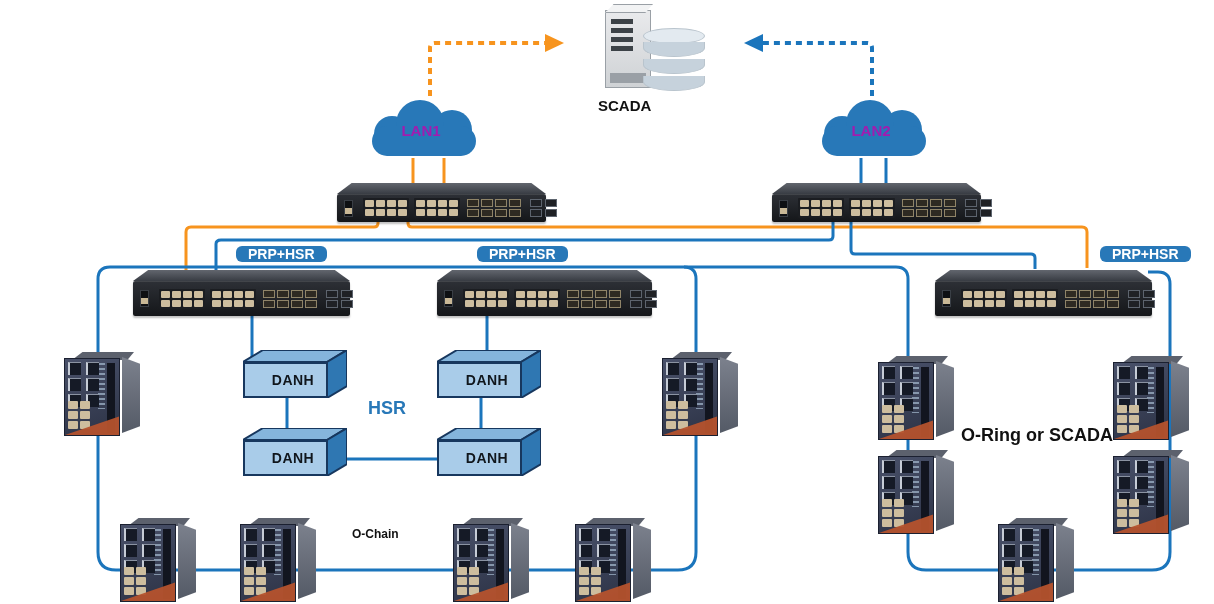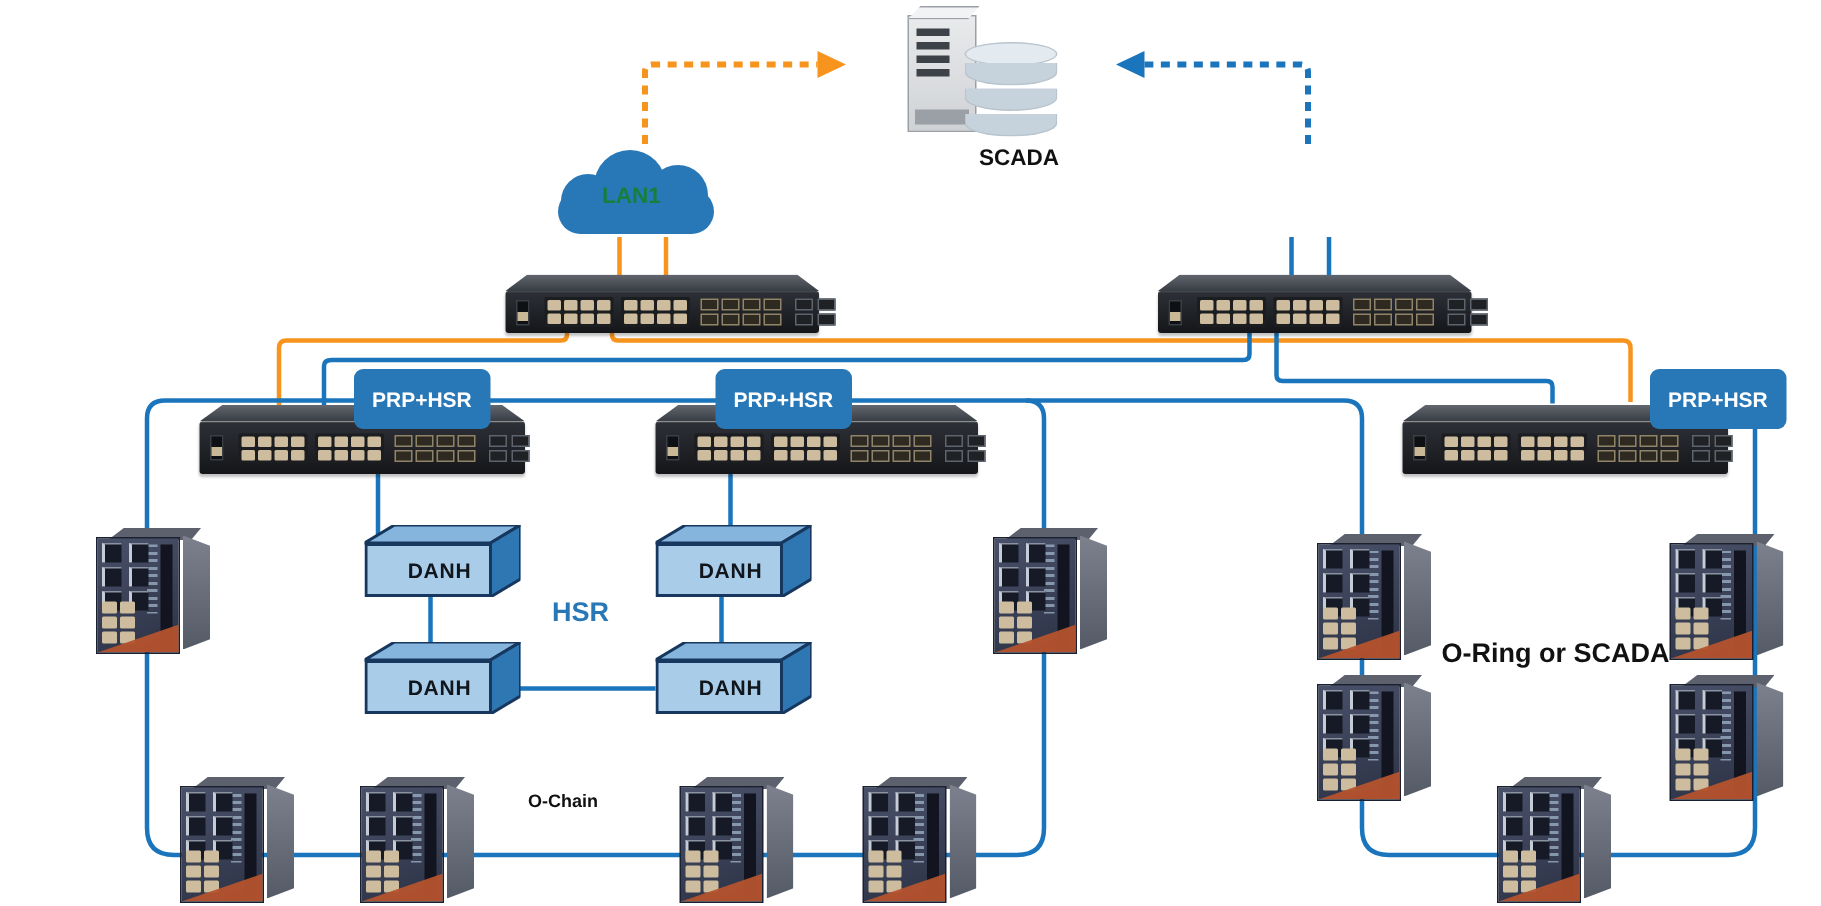--- a/index.html
+++ b/index.html
@@ -63,42 +63,42 @@
 
   
   .cloud{width:108px;height:62px;}
   .cloud b{position:absolute;border-radius:50%;background:#2878B8;}
   .cloud .c1{left:26px;top:2px;width:48px;height:48px;}
   .cloud .c2{left:4px;top:18px;width:36px;height:36px;}
   .cloud .c3{left:62px;top:12px;width:40px;height:40px;}
   .cloud .cbase{position:absolute;left:2px;bottom:4px;width:104px;height:30px;
     border-radius:15px;background:#2878B8;}
   .cloud .cloud-label{position:absolute;left:0;right:6px;top:24px;text-align:center;
-    color:#15803d;font-weight:bold;font-size:15px;}
+    color:#a21caf;font-weight:bold;font-size:15px;}
 
   
   .scada{width:118px;height:94px;}
   .scada .tw{position:absolute;left:12px;top:8px;width:46px;height:78px;
     background:linear-gradient(#e9eaec,#cfd2d5);border:1px solid #9aa0a6;box-sizing:border-box;}
   .scada .tw:before{content:"";position:absolute;left:-1px;top:-7px;width:46px;height:7px;
     background:#f2f3f4;border:1px solid #9aa0a6;
     clip-path:polygon(0 100%,18% 0,100% 0,84% 100%);}
   .scada .slat{position:absolute;left:5px;width:22px;height:5px;background:#3c4247;}
   .scada .s1{top:8px}.scada .s2{top:17px}.scada .s3{top:26px}.scada .s4{top:35px}
   .scada .twb{position:absolute;left:4px;bottom:4px;width:36px;height:10px;background:#9aa0a6;}
   .scada .db{position:absolute;left:50px;top:26px;width:62px;height:62px;}
   .scada .db .e{position:absolute;left:0;width:62px;height:16px;border-radius:50%;
     background:#e3eaf0;border:1px solid #b9c4cd;box-sizing:border-box;}
   .scada .db .band{position:absolute;left:0;width:62px;height:15px;background:#c6d2dc;
     border-radius:0 0 31px 31px / 0 0 9px 9px;border:1px solid #b9c4cd;border-top:none;
     box-sizing:border-box;}
 
   
   .badge{position:absolute;z-index:3;background:#2878B8;color:#fff;font-weight:bold;
-    font-size:14px;padding:12px 12px;border-radius:6px;white-space:nowrap;}
+    font-size:14px;padding:0 12px;border-radius:6px;white-space:nowrap;}
 </style>
 </head>
 <body>
 
 <div id="canvas">
 
   <svg id="wires" width="1214" height="604" viewBox="0 0 1214 604">
 
     <g stroke="#F7941E" stroke-width="3" fill="none">
       <path d="M413,158 L413,185"></path>
@@ -134,28 +134,35 @@
         <i class="slat s4"></i>
       <i class="twb"></i>
     </div>
     <div class="db">
       <i class="e" style="top:0;"></i>
       <i class="band" style="top:14px;"></i>
       <i class="band" style="top:31px;"></i>
       <i class="band" style="top:48px;"></i>
     </div>
   </div>
-  <div class="lbl" style="left:598px;top:97px;width:108px;text-align:right;font-size:15px;">SCADA</div>
+  <div class="lbl" style="left:598px;top:97px;width:108px;text-align:left;font-size:15px;">SCADA</div>
 
   <div class="dev cloud" style="left:370px;top:98px;">
     <b class="c2"></b>
       <b class="c3"></b>
       <b class="c1"></b>
       <b class="cbase"></b>
     <div class="cloud-label">LAN1</div>
+  </div>
+  <div class="dev cloud" style="left:820px;top:98px;">
+    <b class="c2"></b>
+      <b class="c3"></b>
+      <b class="c1"></b>
+      <b class="cbase"></b>
+    <div class="cloud-label">LAN2</div>
   </div>
 
   <div id="devlayer">
       <div class="dev rack" style="left: 337px; top: 183px; width: 209px; height: 39px;">
         <div class="rtop"></div>
         <div class="rbody">
           <div class="mini">
             <i></i>
           </div>
           <div class="leds"></div>

